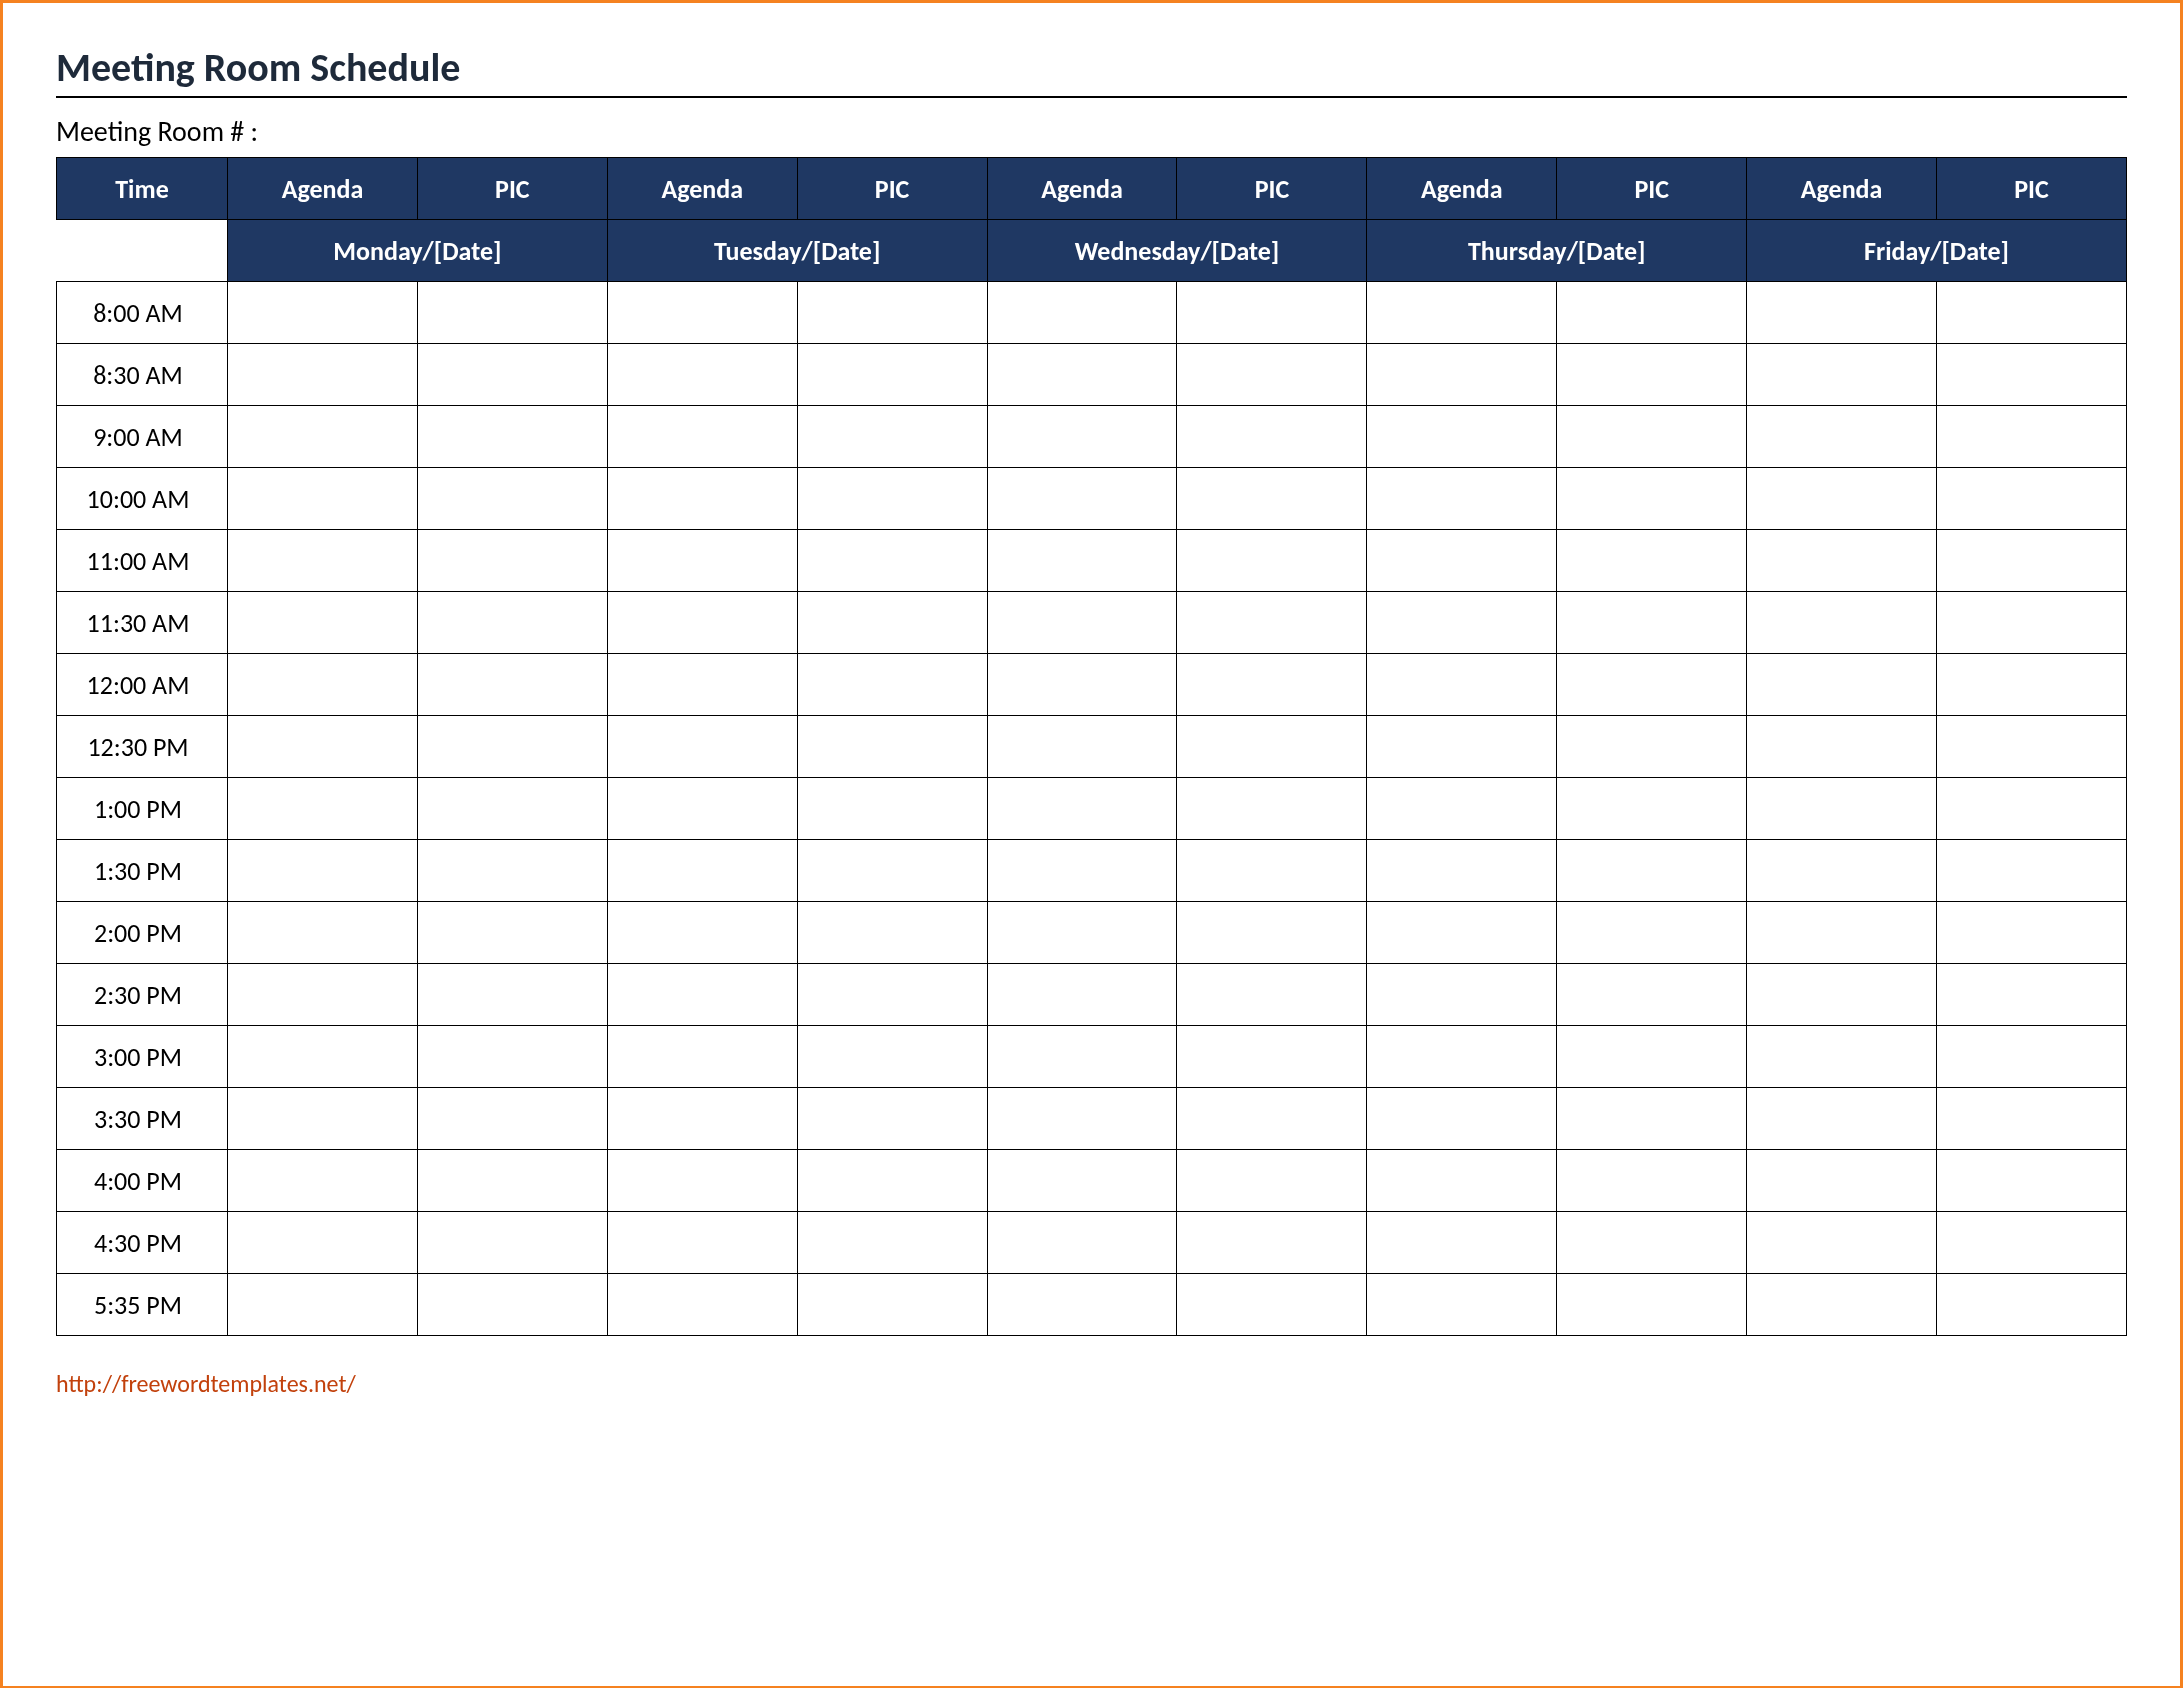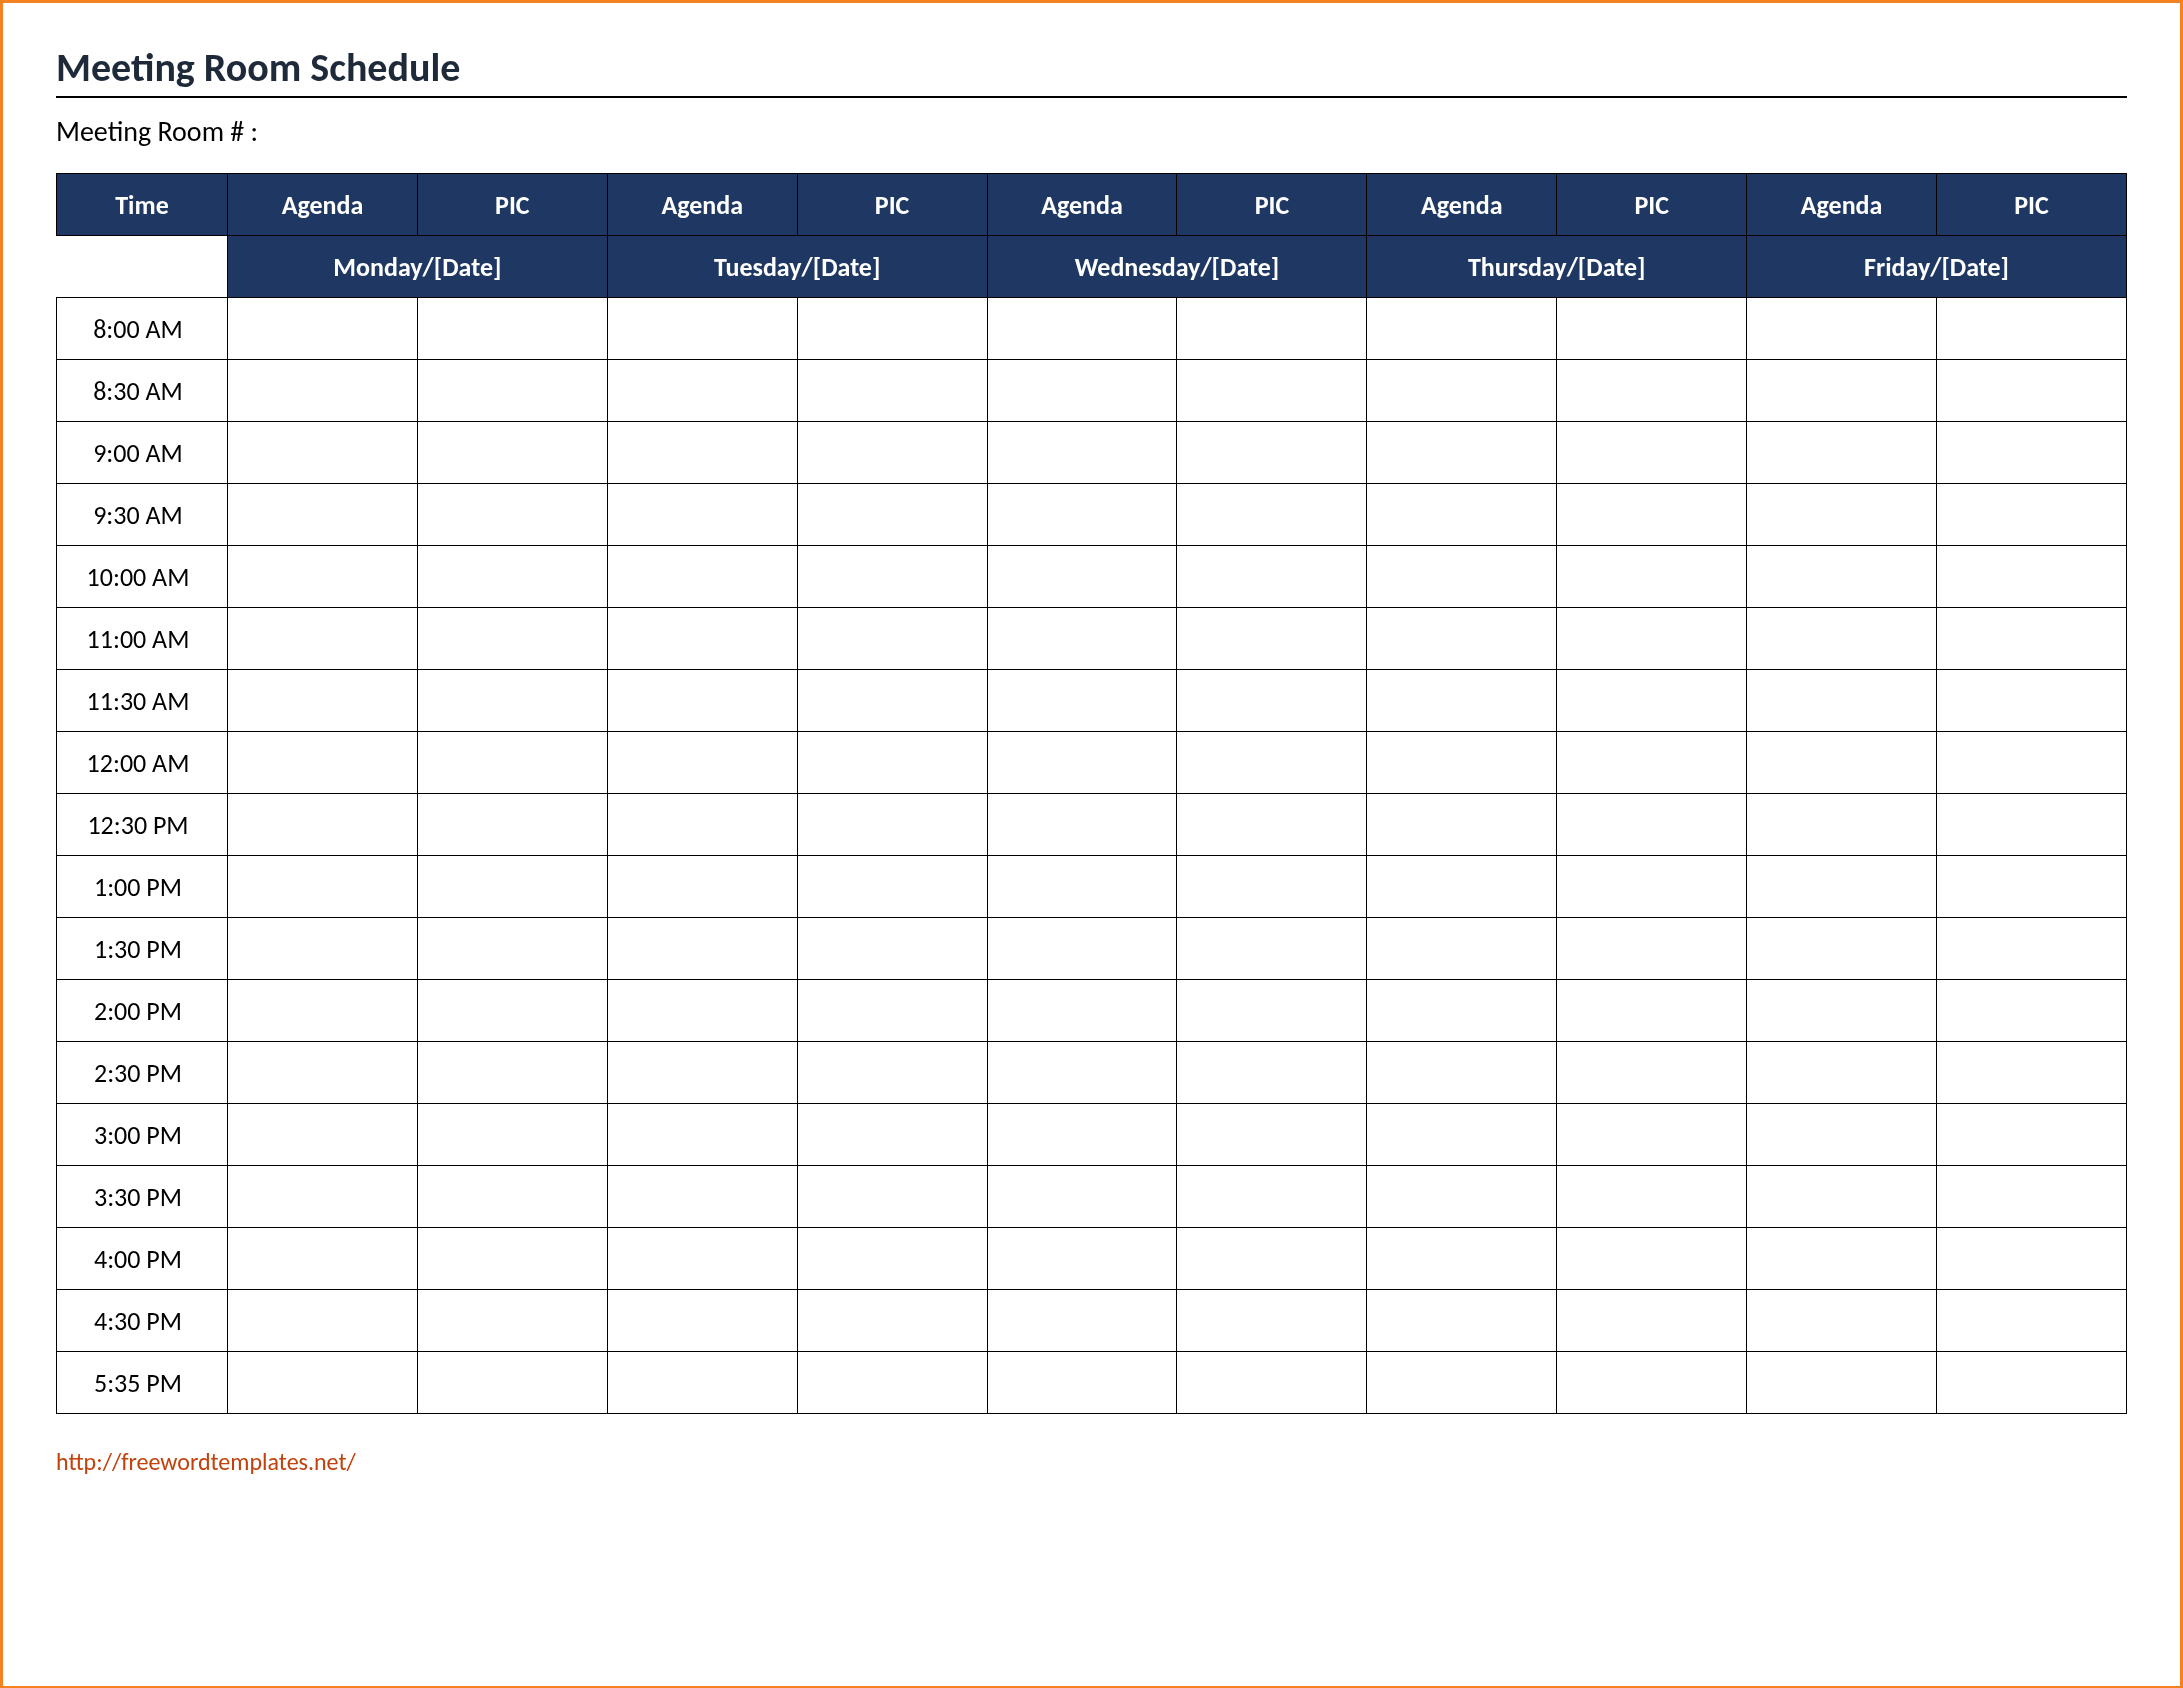--- a/index.html
+++ b/index.html
@@ -21,21 +21,21 @@
     font-size: 40px;
     font-weight: bold;
     color: #1e2a3a;
     margin: 0 0 6.6px 0;
     padding-bottom: 4px;
     border-bottom: 2px solid #000000;
   }
   .room-label {
     font-size: 28px;
     color: #000000;
-    margin: 16px 0 24px 0;
+    margin: 16px 0 8px 0;
   }
   table.schedule {
     border-collapse: collapse;
     width: 100%;
     table-layout: fixed;
   }
   table.schedule th,
   table.schedule td {
     border: 1.3px solid #000000;
     text-align: center;
@@ -154,33 +154,20 @@
           <td class="slot-cell"></td>
           <td class="slot-cell"></td>
           <td class="slot-cell"></td>
           <td class="slot-cell"></td>
           <td class="slot-cell"></td>
           <td class="slot-cell"></td>
           <td class="slot-cell"></td>
           <td class="slot-cell"></td>
         </tr>
         <tr>
-          <td class="time-cell">9:30 AM</td>
-          <td class="slot-cell"></td>
-          <td class="slot-cell"></td>
-          <td class="slot-cell"></td>
-          <td class="slot-cell"></td>
-          <td class="slot-cell"></td>
-          <td class="slot-cell"></td>
-          <td class="slot-cell"></td>
-          <td class="slot-cell"></td>
-          <td class="slot-cell"></td>
-          <td class="slot-cell"></td>
-        </tr>
-        <tr>
           <td class="time-cell">10:00 AM</td>
           <td class="slot-cell"></td>
           <td class="slot-cell"></td>
           <td class="slot-cell"></td>
           <td class="slot-cell"></td>
           <td class="slot-cell"></td>
           <td class="slot-cell"></td>
           <td class="slot-cell"></td>
           <td class="slot-cell"></td>
           <td class="slot-cell"></td>

